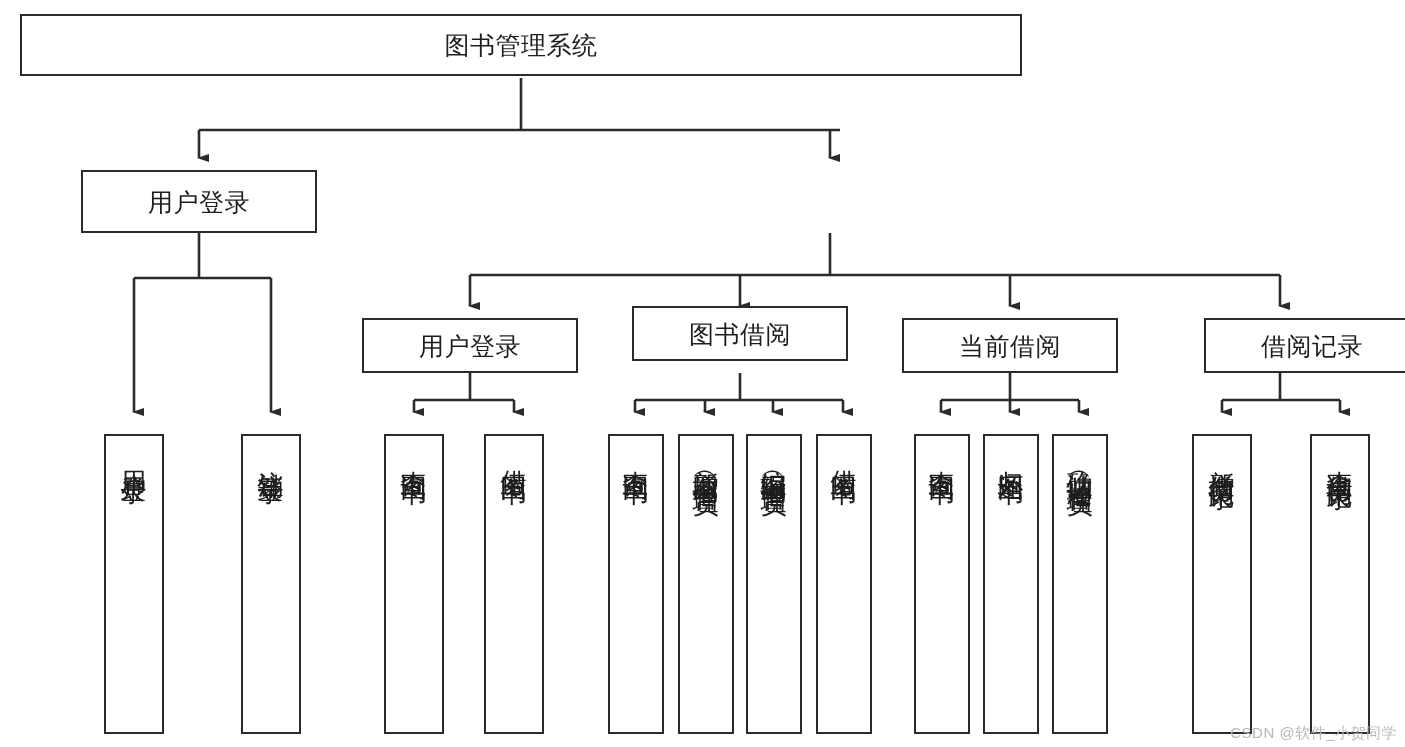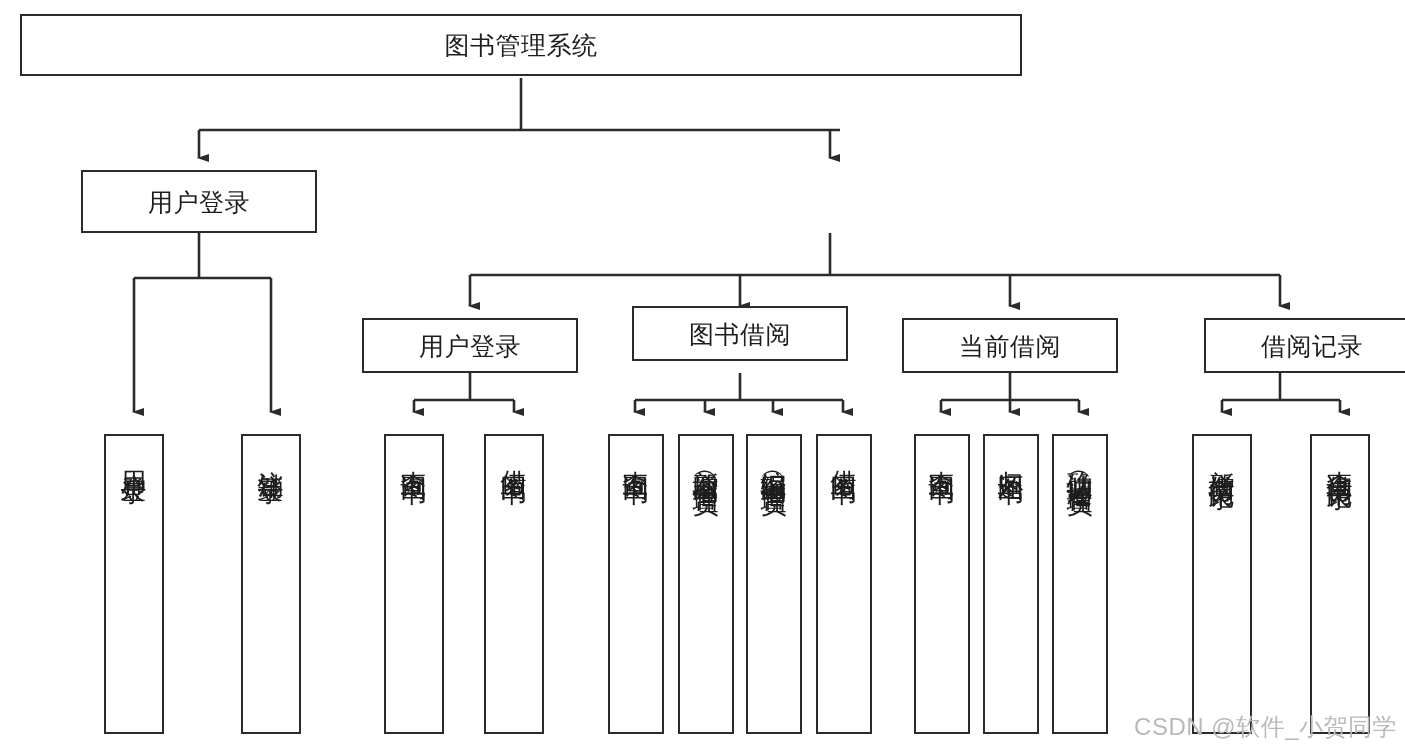--- a/index.html
+++ b/index.html
@@ -57,21 +57,21 @@
     text-orientation: upright;
     font-size: 26px;
     line-height: 1.0;
     letter-spacing: 3px;
     white-space: nowrap;
   }
   .watermark {
     position: absolute;
     right: 8px;
     bottom: 4px;
-    font-size: 24px;
+    font-size: 15px;
     color: #b9b9b9;
     letter-spacing: 0.5px;
     white-space: nowrap;
     pointer-events: none;
     margin-top: 13px;
   }
 </style>
 </head>
 <body>
 

